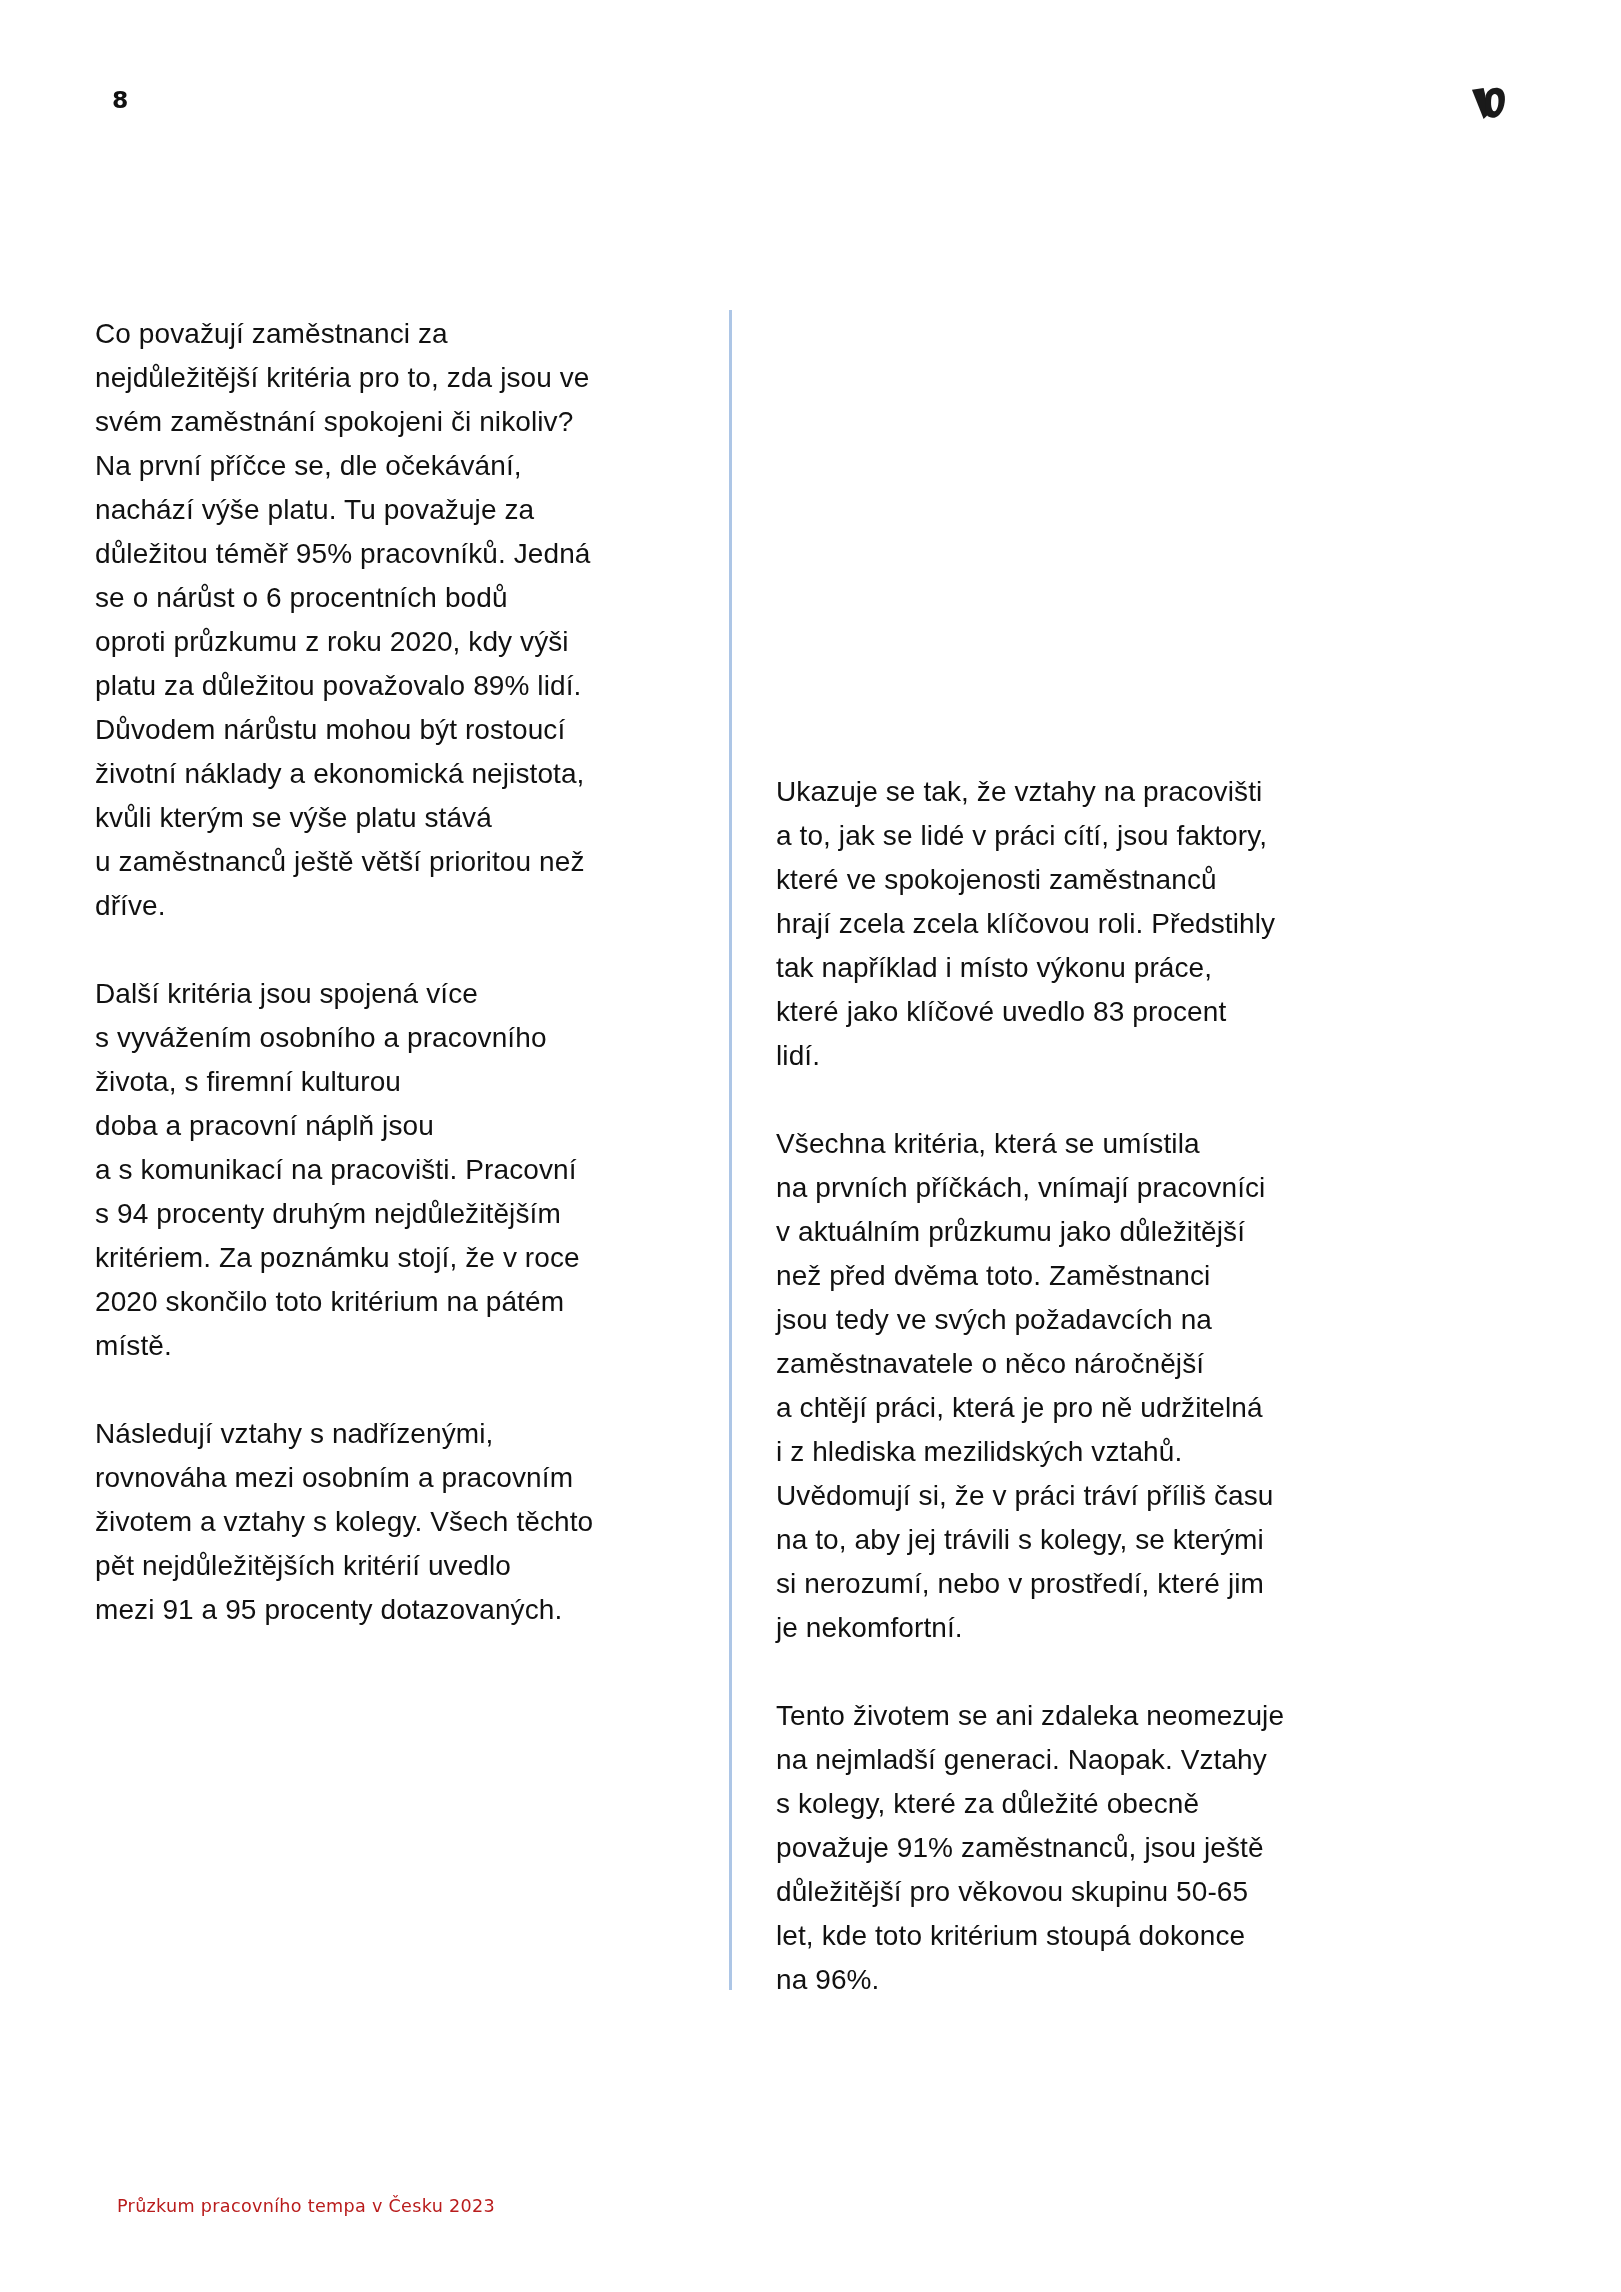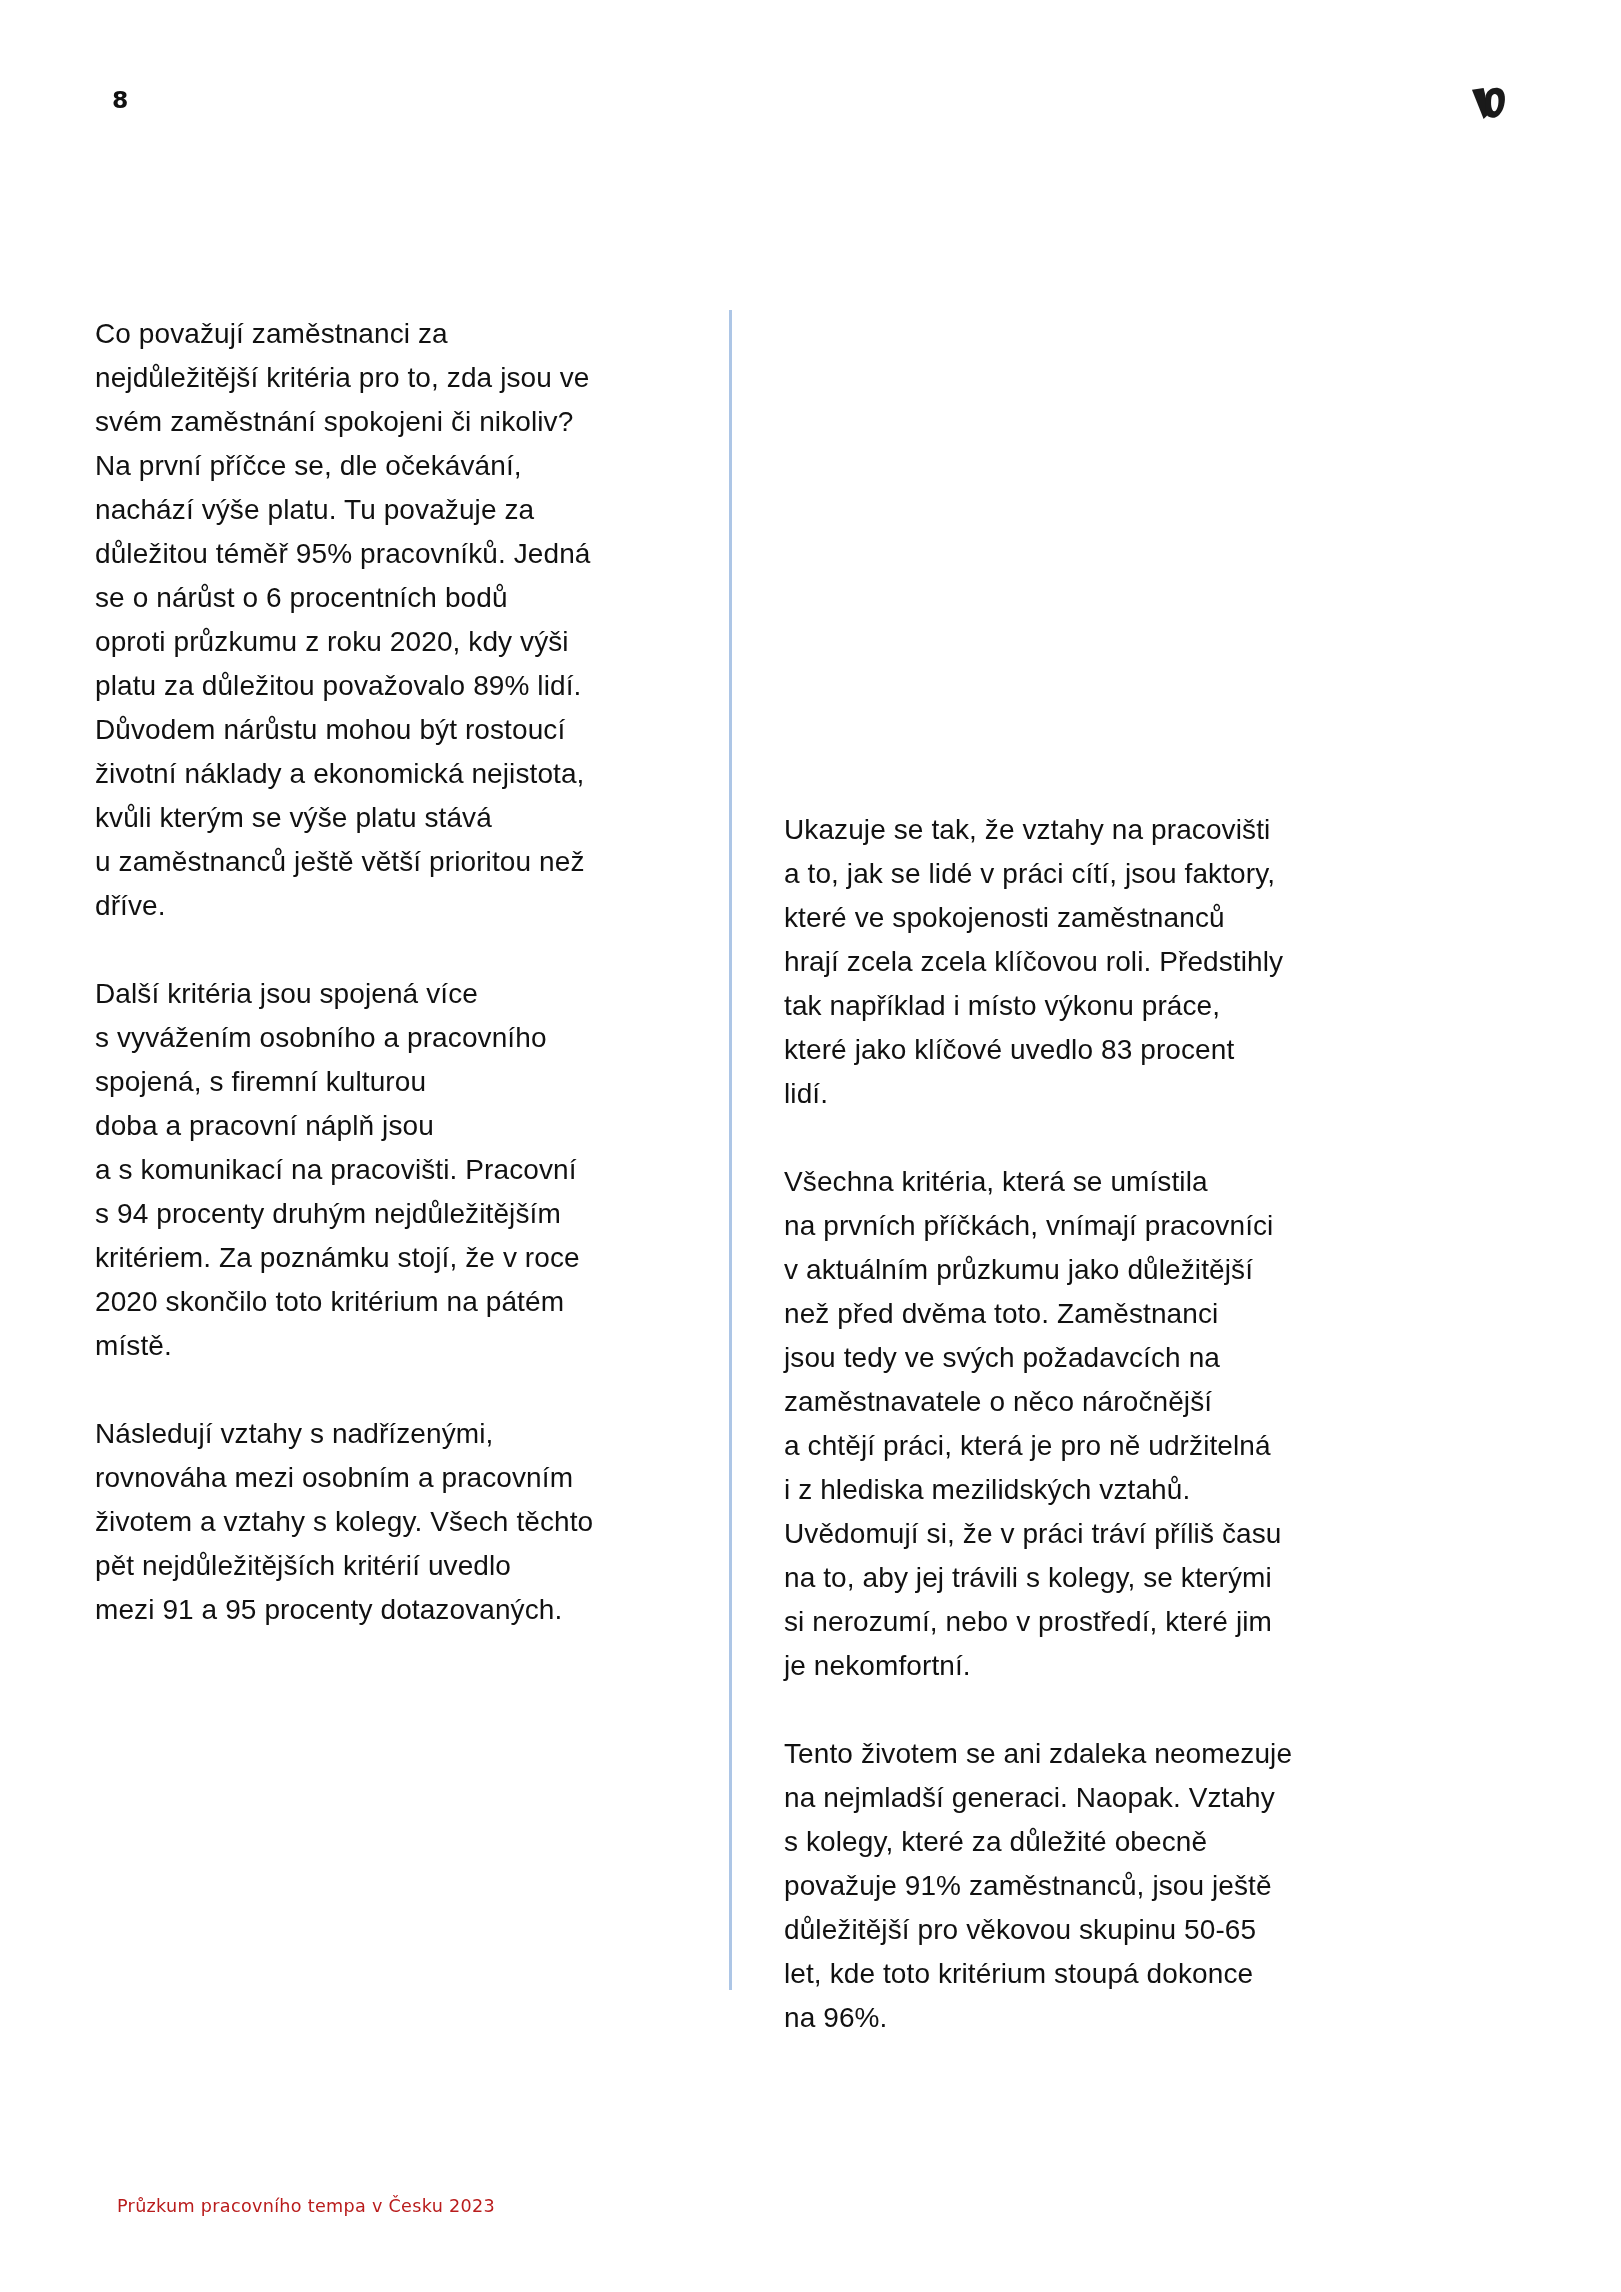--- a/index.html
+++ b/index.html
@@ -5,21 +5,21 @@
   html, body { margin: 0; padding: 0; background: #ffffff; }
   body { width: 1621px; height: 2293px; position: relative; overflow: hidden;
          font-family: "Liberation Sans", "DejaVu Sans", sans-serif; color: #111111; }
   .page-number { position: absolute; left: 112px; top: 89px; font-size: 23.5px; font-weight: bold;
                  font-family: "DejaVu Sans", sans-serif; line-height: 1; }
   .logo { position: absolute; left: 1470px; top: 84px; width: 37px; height: 37px; }
   .column { position: absolute; font-size: 28px; line-height: 44px; letter-spacing: 0.1px; }
   .column .line { white-space: nowrap; display: block; }
   .column .para { margin: 0 0 44px 0; }
   .col-left { left: 95px; top: 312px; width: 627px; }
-  .col-right { left: 776px; top: 808px; width: 637px; margin-left: 8px; }
+  .col-right { left: 776px; top: 770px; width: 637px; }
   .divider { position: absolute; left: 729px; top: 310px; width: 2.9px; height: 1680px; background: #adc6e6; }
   .footer { position: absolute; left: 117px; top: 2196px; font-size: 17.6px; letter-spacing: 0.3px;
             font-family: "DejaVu Sans", sans-serif; color: #b91c1c; }
 </style>
 </head>
 <body>
 
 <div class="page-number">8</div>
 
 <div class="logo">
@@ -42,21 +42,21 @@
       <span class="line">platu za důležitou považovalo 89% lidí.</span>
       <span class="line">Důvodem nárůstu mohou být rostoucí</span>
       <span class="line">životní náklady a ekonomická nejistota,</span>
       <span class="line">kvůli kterým se výše platu stává</span>
       <span class="line">u zaměstnanců ještě větší prioritou než</span>
       <span class="line">dříve.</span>
     </p>
     <p class="para">
       <span class="line">Další kritéria jsou spojená více</span>
       <span class="line">s vyvážením osobního a pracovního</span>
-      <span class="line">spojená, s firemní kulturou</span>
+      <span class="line">života, s firemní kulturou</span>
       <span class="line">doba a pracovní náplň jsou</span>
       <span class="line">a s komunikací na pracovišti. Pracovní</span>
       <span class="line">s 94 procenty druhým nejdůležitějším</span>
       <span class="line">kritériem. Za poznámku stojí, že v roce</span>
       <span class="line">2020 skončilo toto kritérium na pátém</span>
       <span class="line">místě.</span>
     </p>
     <p class="para">
       <span class="line">Následují vztahy s nadřízenými,</span>
       <span class="line">rovnováha mezi osobním a pracovním</span>

